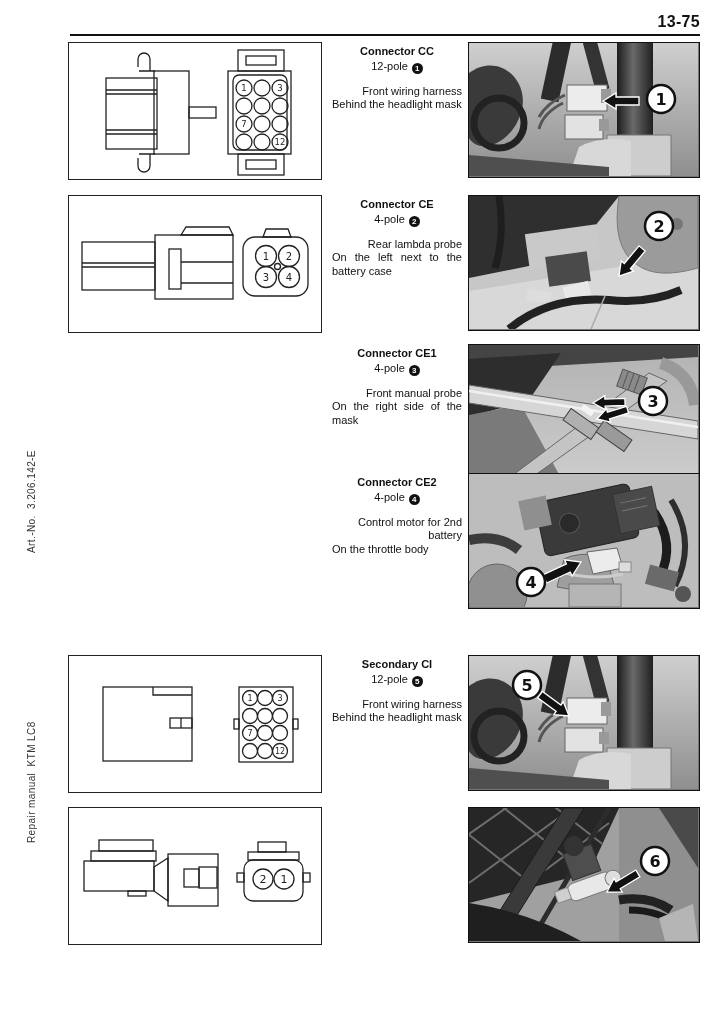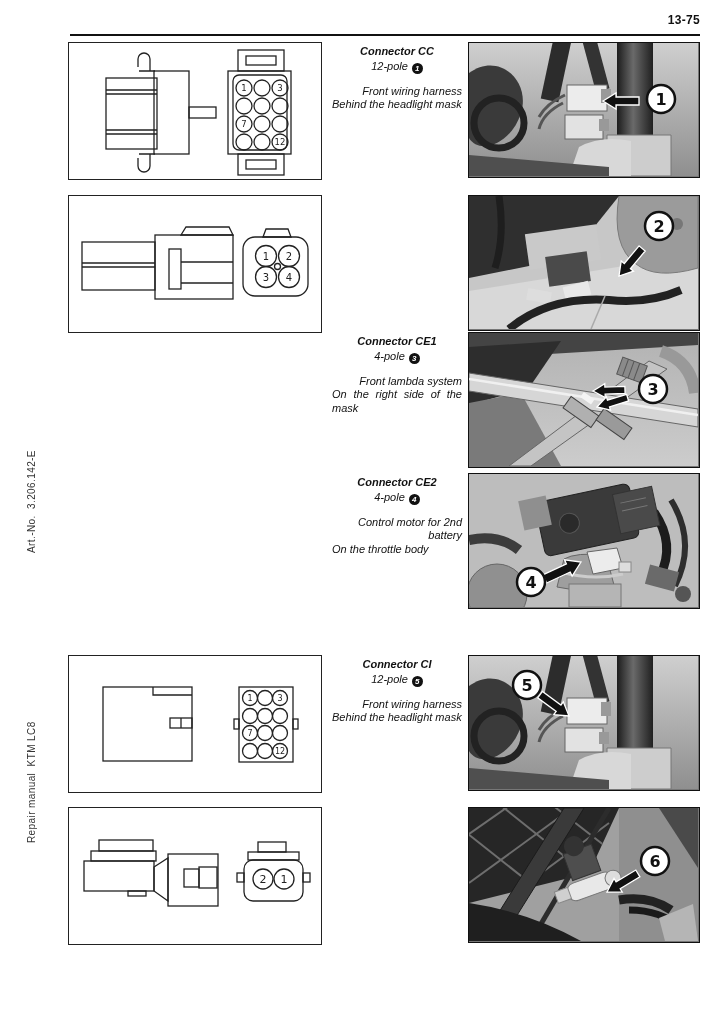--- a/index.html
+++ b/index.html
@@ -1,30 +1,30 @@
 <!DOCTYPE html>
 <html><head>
 <meta charset="utf-8">
 <style>
   html,body{margin:0;padding:0;}
   body{
     width:714px;height:1011px;background:#ffffff;position:relative;
     font-family:"Liberation Sans","DejaVu Sans",sans-serif;color:#111;
     overflow:hidden;
   }
-  .pagenum{position:absolute;top:13px;right:14px;font-size:12px;font-weight:bold;letter-spacing:.3px;margin-left:36px;}
+  .pagenum{position:absolute;top:13px;right:14px;font-size:16px;font-weight:bold;letter-spacing:.3px;margin-left:36px;}
   .toprule{position:absolute;top:34px;left:70px;width:630px;border-top:2px solid #111;height:0;}
   .sidebar-text{
     position:absolute;transform-origin:0 0;transform:rotate(-90deg);
     font-size:10px;color:#333;white-space:pre;letter-spacing:.4px;
   }
   .row{position:absolute;left:0;width:714px;height:140px;}
   .dbox{position:absolute;left:68px;top:0;width:254px;height:138px;border:1px solid #222;box-sizing:border-box;background:#fff;}
   .dbox svg{display:block;}
-  .tcol{position:absolute;left:332px;top:3px;width:130px;font-size:11px;line-height:13.5px;font-style:italic;}
+  .tcol{position:absolute;left:332px;top:3px;width:130px;font-size:11px;line-height:13.5px;}
   .title{font-weight:bold;text-align:center;}
   .pole{text-align:center;margin-top:1px;}
   .badge{
     display:inline-block;width:11px;height:11px;border-radius:50%;background:#111;color:#fff;
     font-size:8px;line-height:11px;text-align:center;font-weight:bold;vertical-align:-1px;margin-left:4px;
   }
   .subject{text-align:right;margin-top:11px;}
   .location{text-align:justify;margin-top:0;}
   .pbox{position:absolute;left:468px;top:0;width:232px;height:136px;border:1.5px solid #111;box-sizing:border-box;background:#777;}
   .pbox svg{display:block;}
@@ -151,20 +151,26 @@
         <circle cx="208.5" cy="70.5" r="3"></circle>
       </g>
       <g text-anchor="middle">
         <text class="pin-num" style="font-size:10px" x="197" y="63.5">1</text>
         <text class="pin-num" style="font-size:10px" x="220" y="63.5">2</text>
         <text class="pin-num" style="font-size:10px" x="197" y="84.5">3</text>
         <text class="pin-num" style="font-size:10px" x="220" y="84.5">4</text>
       </g>
     </svg>
   </div>
+  <div class="tcol">
+    <div class="title">Connector CE</div>
+    <div class="pole"><span>4-pole</span><span class="badge">2</span></div>
+    <div class="subject">Rear lambda probe</div>
+    <div class="location">On the left next to the battery case</div>
+  </div>
   <div class="pbox">
     <svg width="229" height="133" viewBox="0 0 229 133">
       <rect width="229" height="133" fill="#c7c7c7"></rect>
       <polygon points="0,95 229,58 229,133 0,133" fill="#d8d8d8"></polygon>
       <path d="M150,0 h79 v72 q-42,12 -62,-4 q-25,-18 -17,-68 z" fill="#9b9b9b" stroke="#7a7a7a"></path>
       <circle cx="208" cy="28" r="6" fill="#777"></circle>
       <polygon points="0,0 150,0 118,40 60,70 0,82" fill="#2f2f2f"></polygon>
       <rect x="58" y="33" width="72" height="36" fill="#c9c9c9" transform="rotate(-8 94 51)"></rect>
       <rect x="78" y="58" width="42" height="30" fill="#4a4a4a" transform="rotate(-8 99 73)"></rect>
       <rect x="95" y="88" width="26" height="14" fill="#e8e8e8" transform="rotate(-15 108 95)"></rect>
@@ -176,25 +182,25 @@
         <polygon class="arrow" points="0,0 13,-8 13,-4 36,-4 36,4 13,4 13,8"></polygon>
       </g>
       <g>
         <circle cx="190" cy="30" r="14" fill="#fff" stroke="#111" stroke-width="2.5"></circle>
         <text class="callout-num" x="190" y="35.5" text-anchor="middle">2</text>
       </g>
     </svg>
   </div>
 </div>
 
-<div class="row" style="top:332px">
+<div class="row" style="top:344px">
   <div class="tcol">
     <div class="title">Connector CE1</div>
     <div class="pole"><span>4-pole</span><span class="badge">3</span></div>
-    <div class="subject">Front lambda system</div>
+    <div class="subject">Front manual probe</div>
     <div class="location">On the right side of the mask</div>
   </div>
   <div class="pbox">
     <svg width="229" height="133" viewBox="0 0 229 133">
       <defs>
         <linearGradient id="p3bg" x1="0" y1="0" x2="0" y2="1">
             <stop offset="0" stop-color="#b2b2b2"></stop>
             <stop offset="1" stop-color="#cccccc"></stop>
           </linearGradient>
       </defs>
@@ -297,21 +303,21 @@
       </g>
       <g text-anchor="middle">
         <text class="pin-num" style="font-size:8px" x="181" y="45">1</text>
         <text class="pin-num" style="font-size:8px" x="211" y="45">3</text>
         <text class="pin-num" style="font-size:8px" x="181" y="80">7</text>
         <text class="pin-num" style="font-size:8px" x="211" y="98">12</text>
       </g>
     </svg>
   </div>
   <div class="tcol">
-    <div class="title">Connector CI</div>
+    <div class="title">Secondary CI</div>
     <div class="pole"><span>12-pole</span><span class="badge">5</span></div>
     <div class="subject">Front wiring harness</div>
     <div class="location">Behind the headlight mask</div>
   </div>
   <div class="pbox">
     <svg width="229" height="133" viewBox="0 0 229 133">
       <defs>
         <linearGradient id="p5bg" x1="0" y1="0" x2="0" y2="1">
             <stop offset="0" stop-color="#cfcfcf"></stop>
             <stop offset="1" stop-color="#8f8f8f"></stop>

